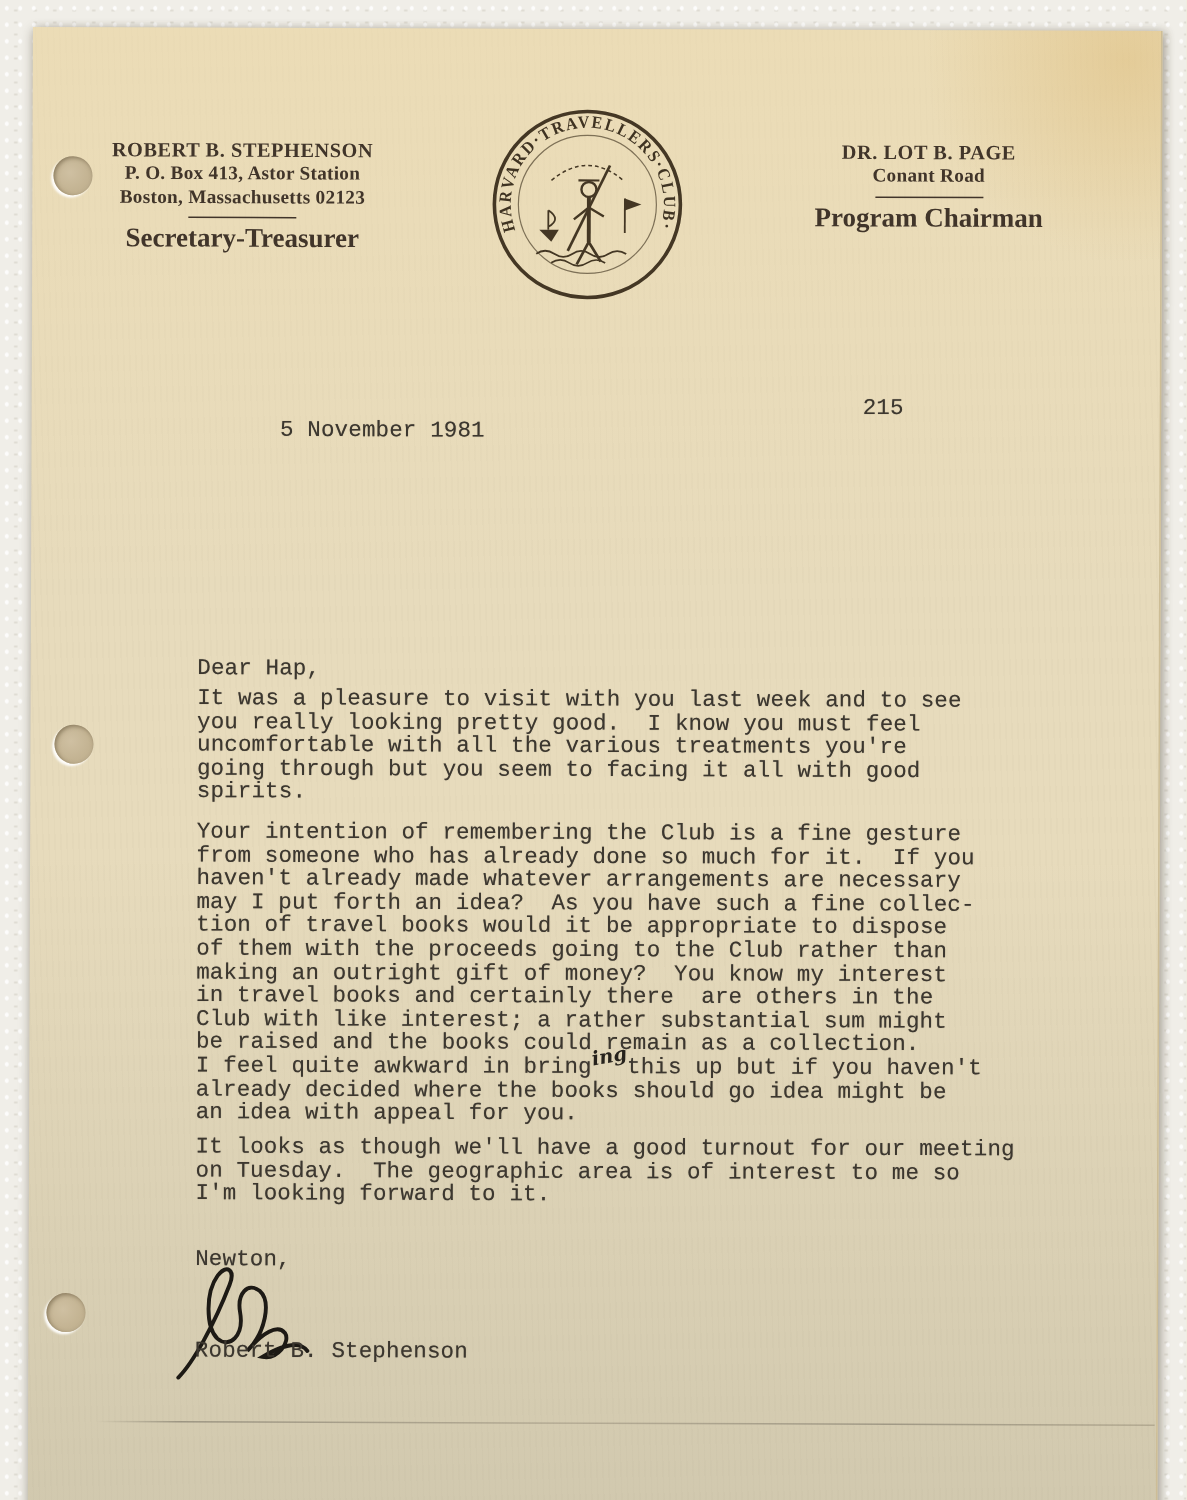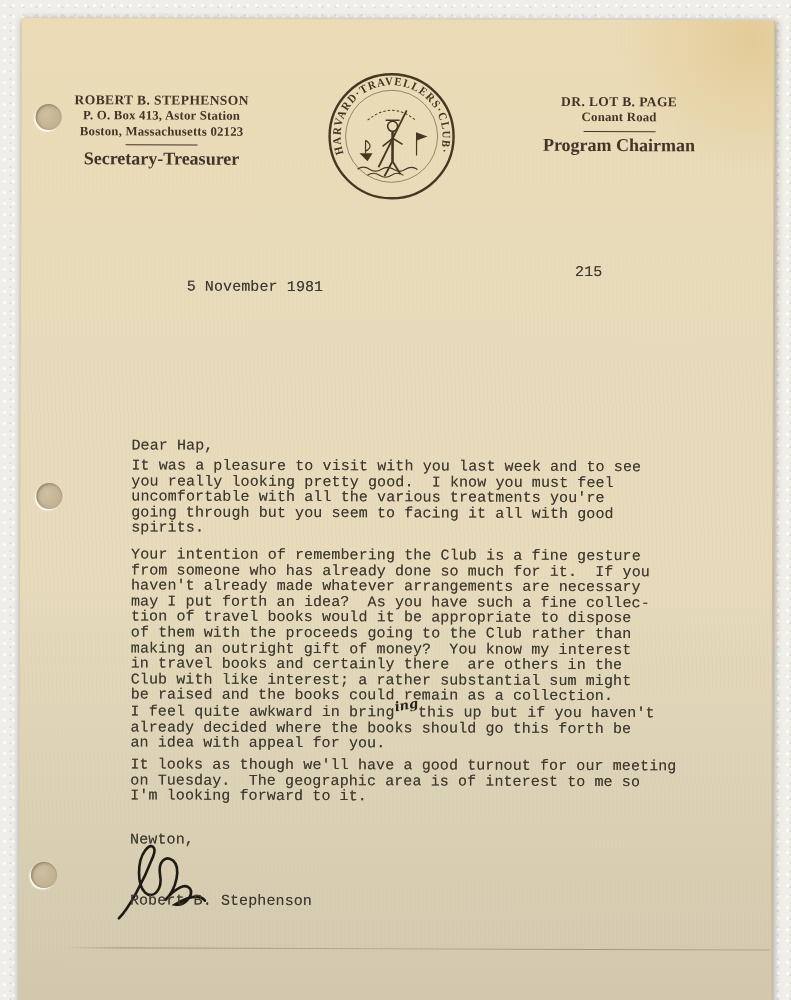--- a/index.html
+++ b/index.html
@@ -141,21 +141,21 @@
 from someone who has already done so much for it.  If you
 haven't already made whatever arrangements are necessary
 may I put forth an idea?  As you have such a fine collec-
 tion of travel books would it be appropriate to dispose
 of them with the proceeds going to the Club rather than
 making an outright gift of money?  You know my interest
 in travel books and certainly there  are others in the
 Club with like interest; a rather substantial sum might
 be raised and the books could remain as a collection.
 I feel quite awkward in bring</span><span class="insert-ing">ing</span><span>this up but if you haven't
-already decided where the books should go this forth be
+already decided where the books should go idea might be
 an idea with appeal for you.</span></div>
 
     <div class="typed para3">It looks as though we'll have a good turnout for our meeting
 on Tuesday.  The geographic area is of interest to me so
 I'm looking forward to it.</div>
 
     <div class="typed closing">Newton,</div>
 
     <svg class="signature" viewBox="0 0 130 84">
       <path d="M4,76 C14,66 28,40 38,14 C42,4 36,0 30,8 C22,19 22,42 30,50

